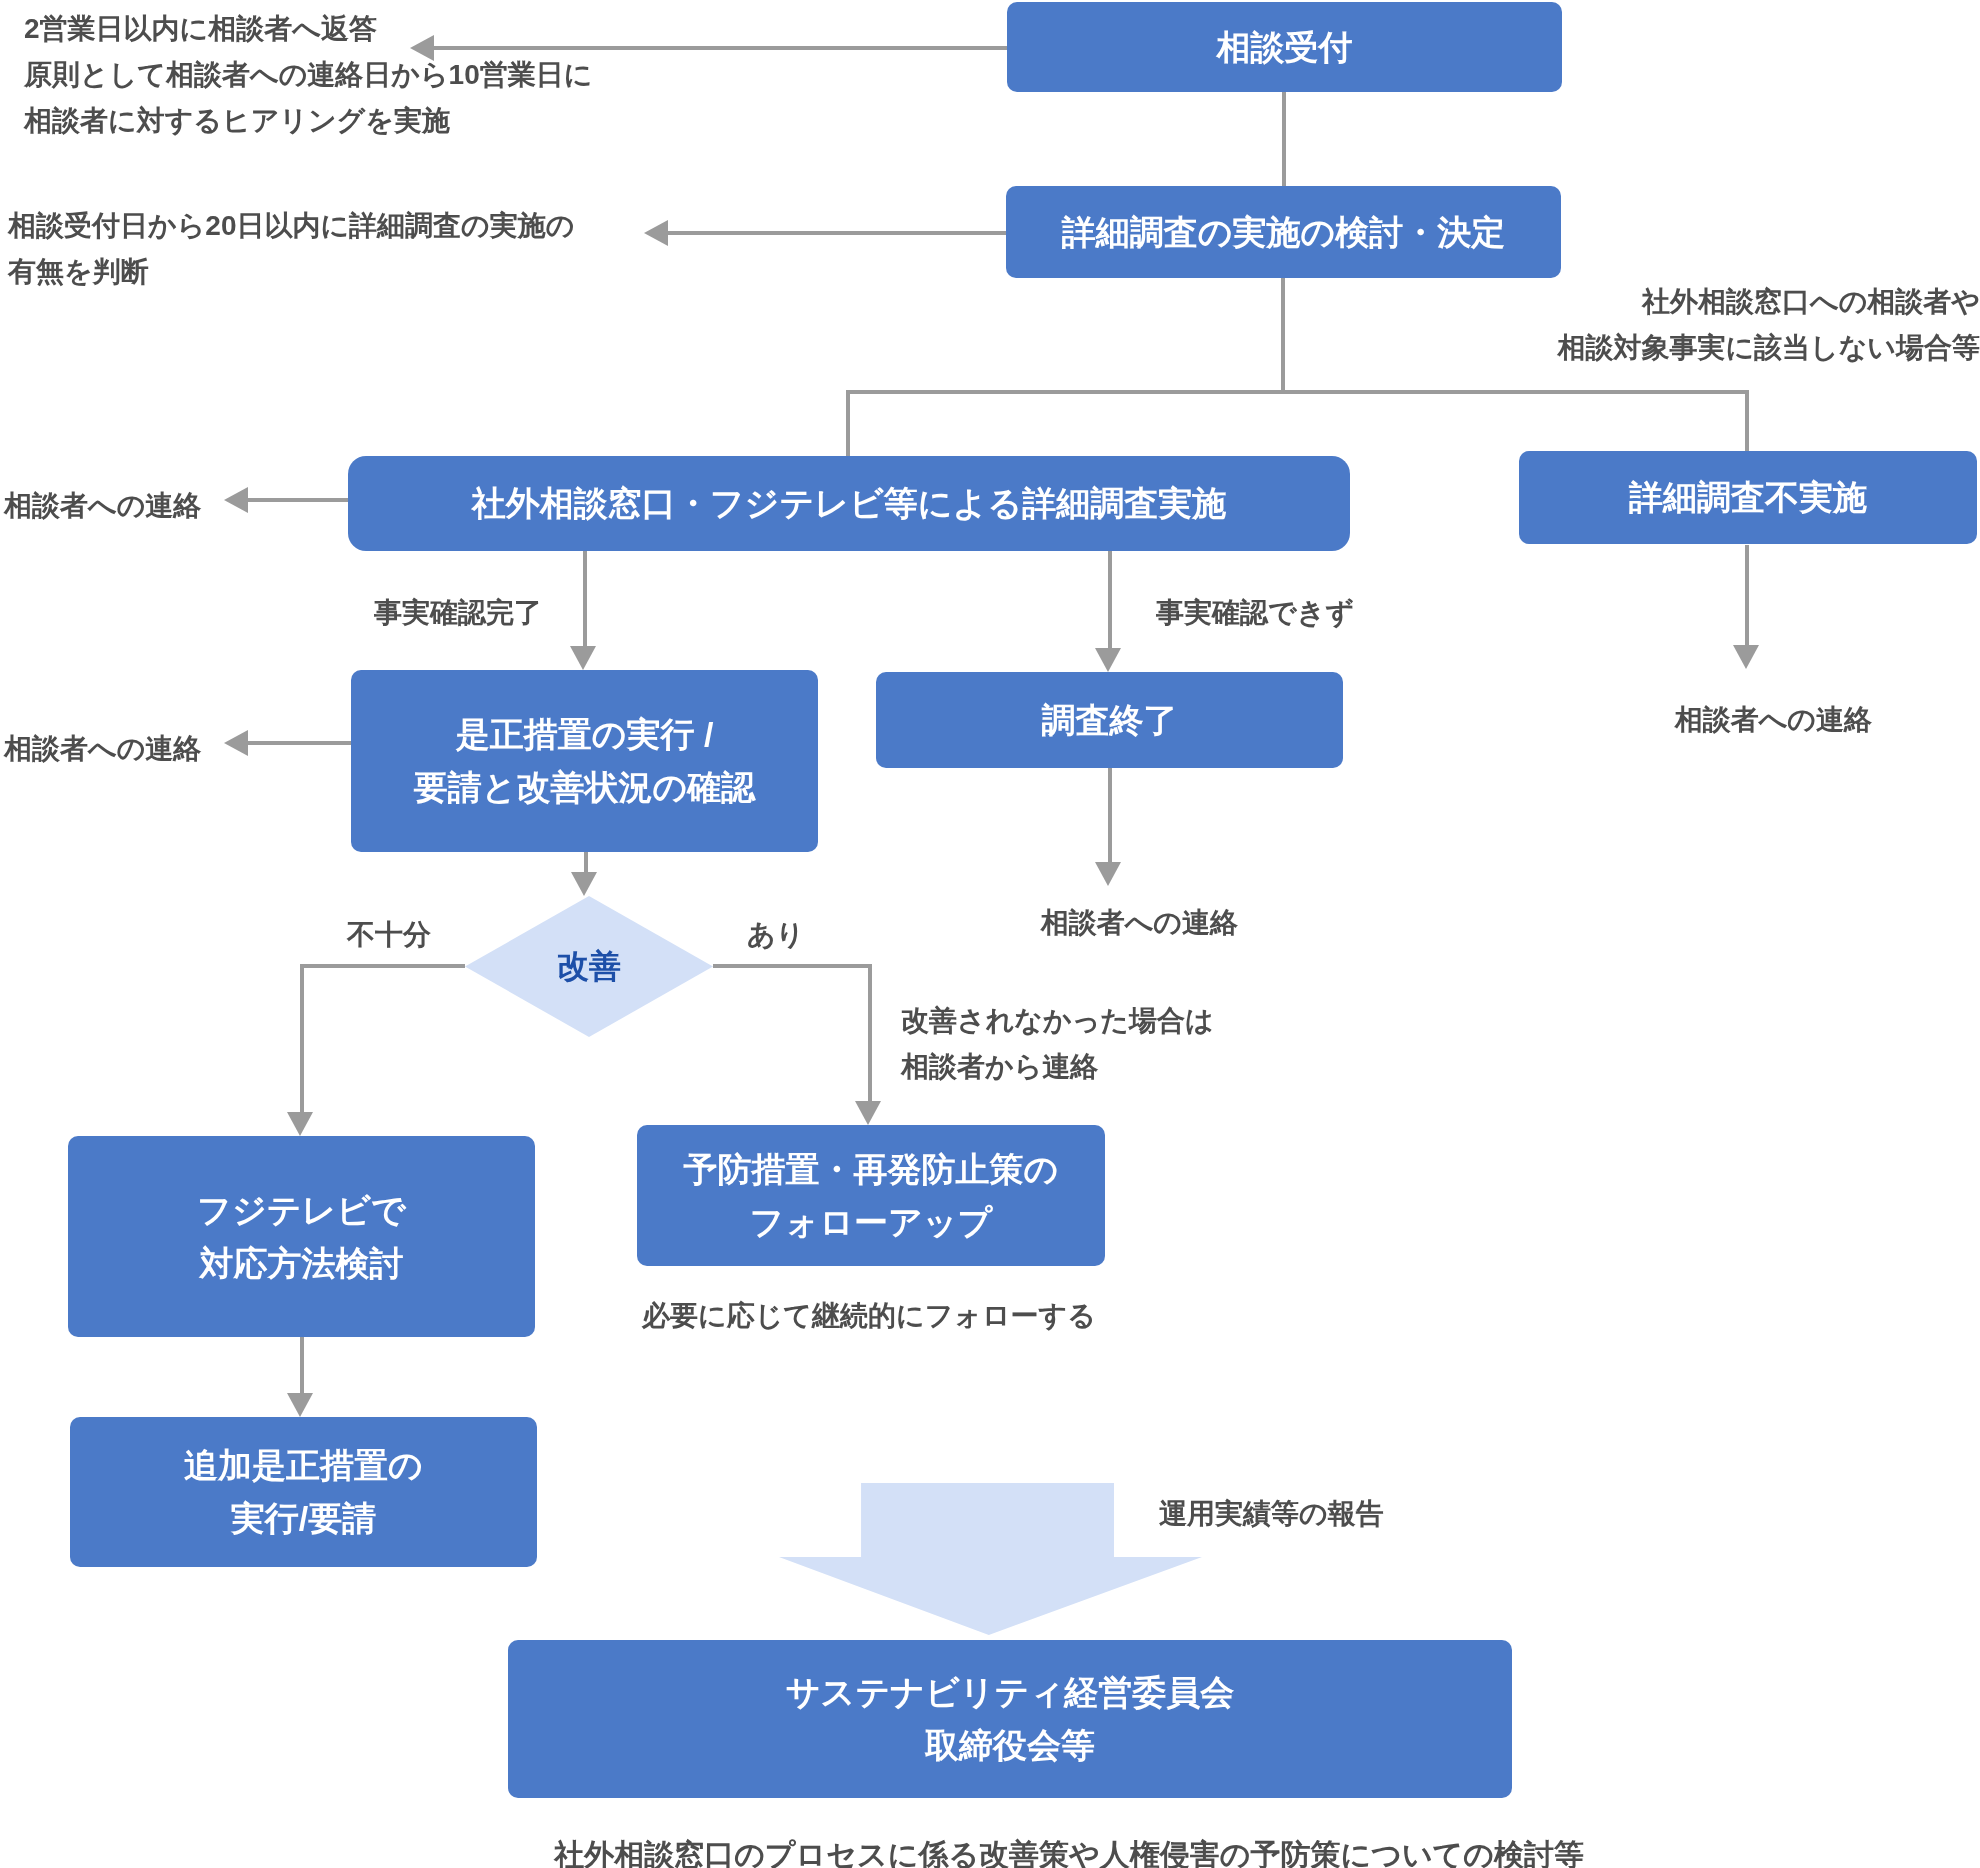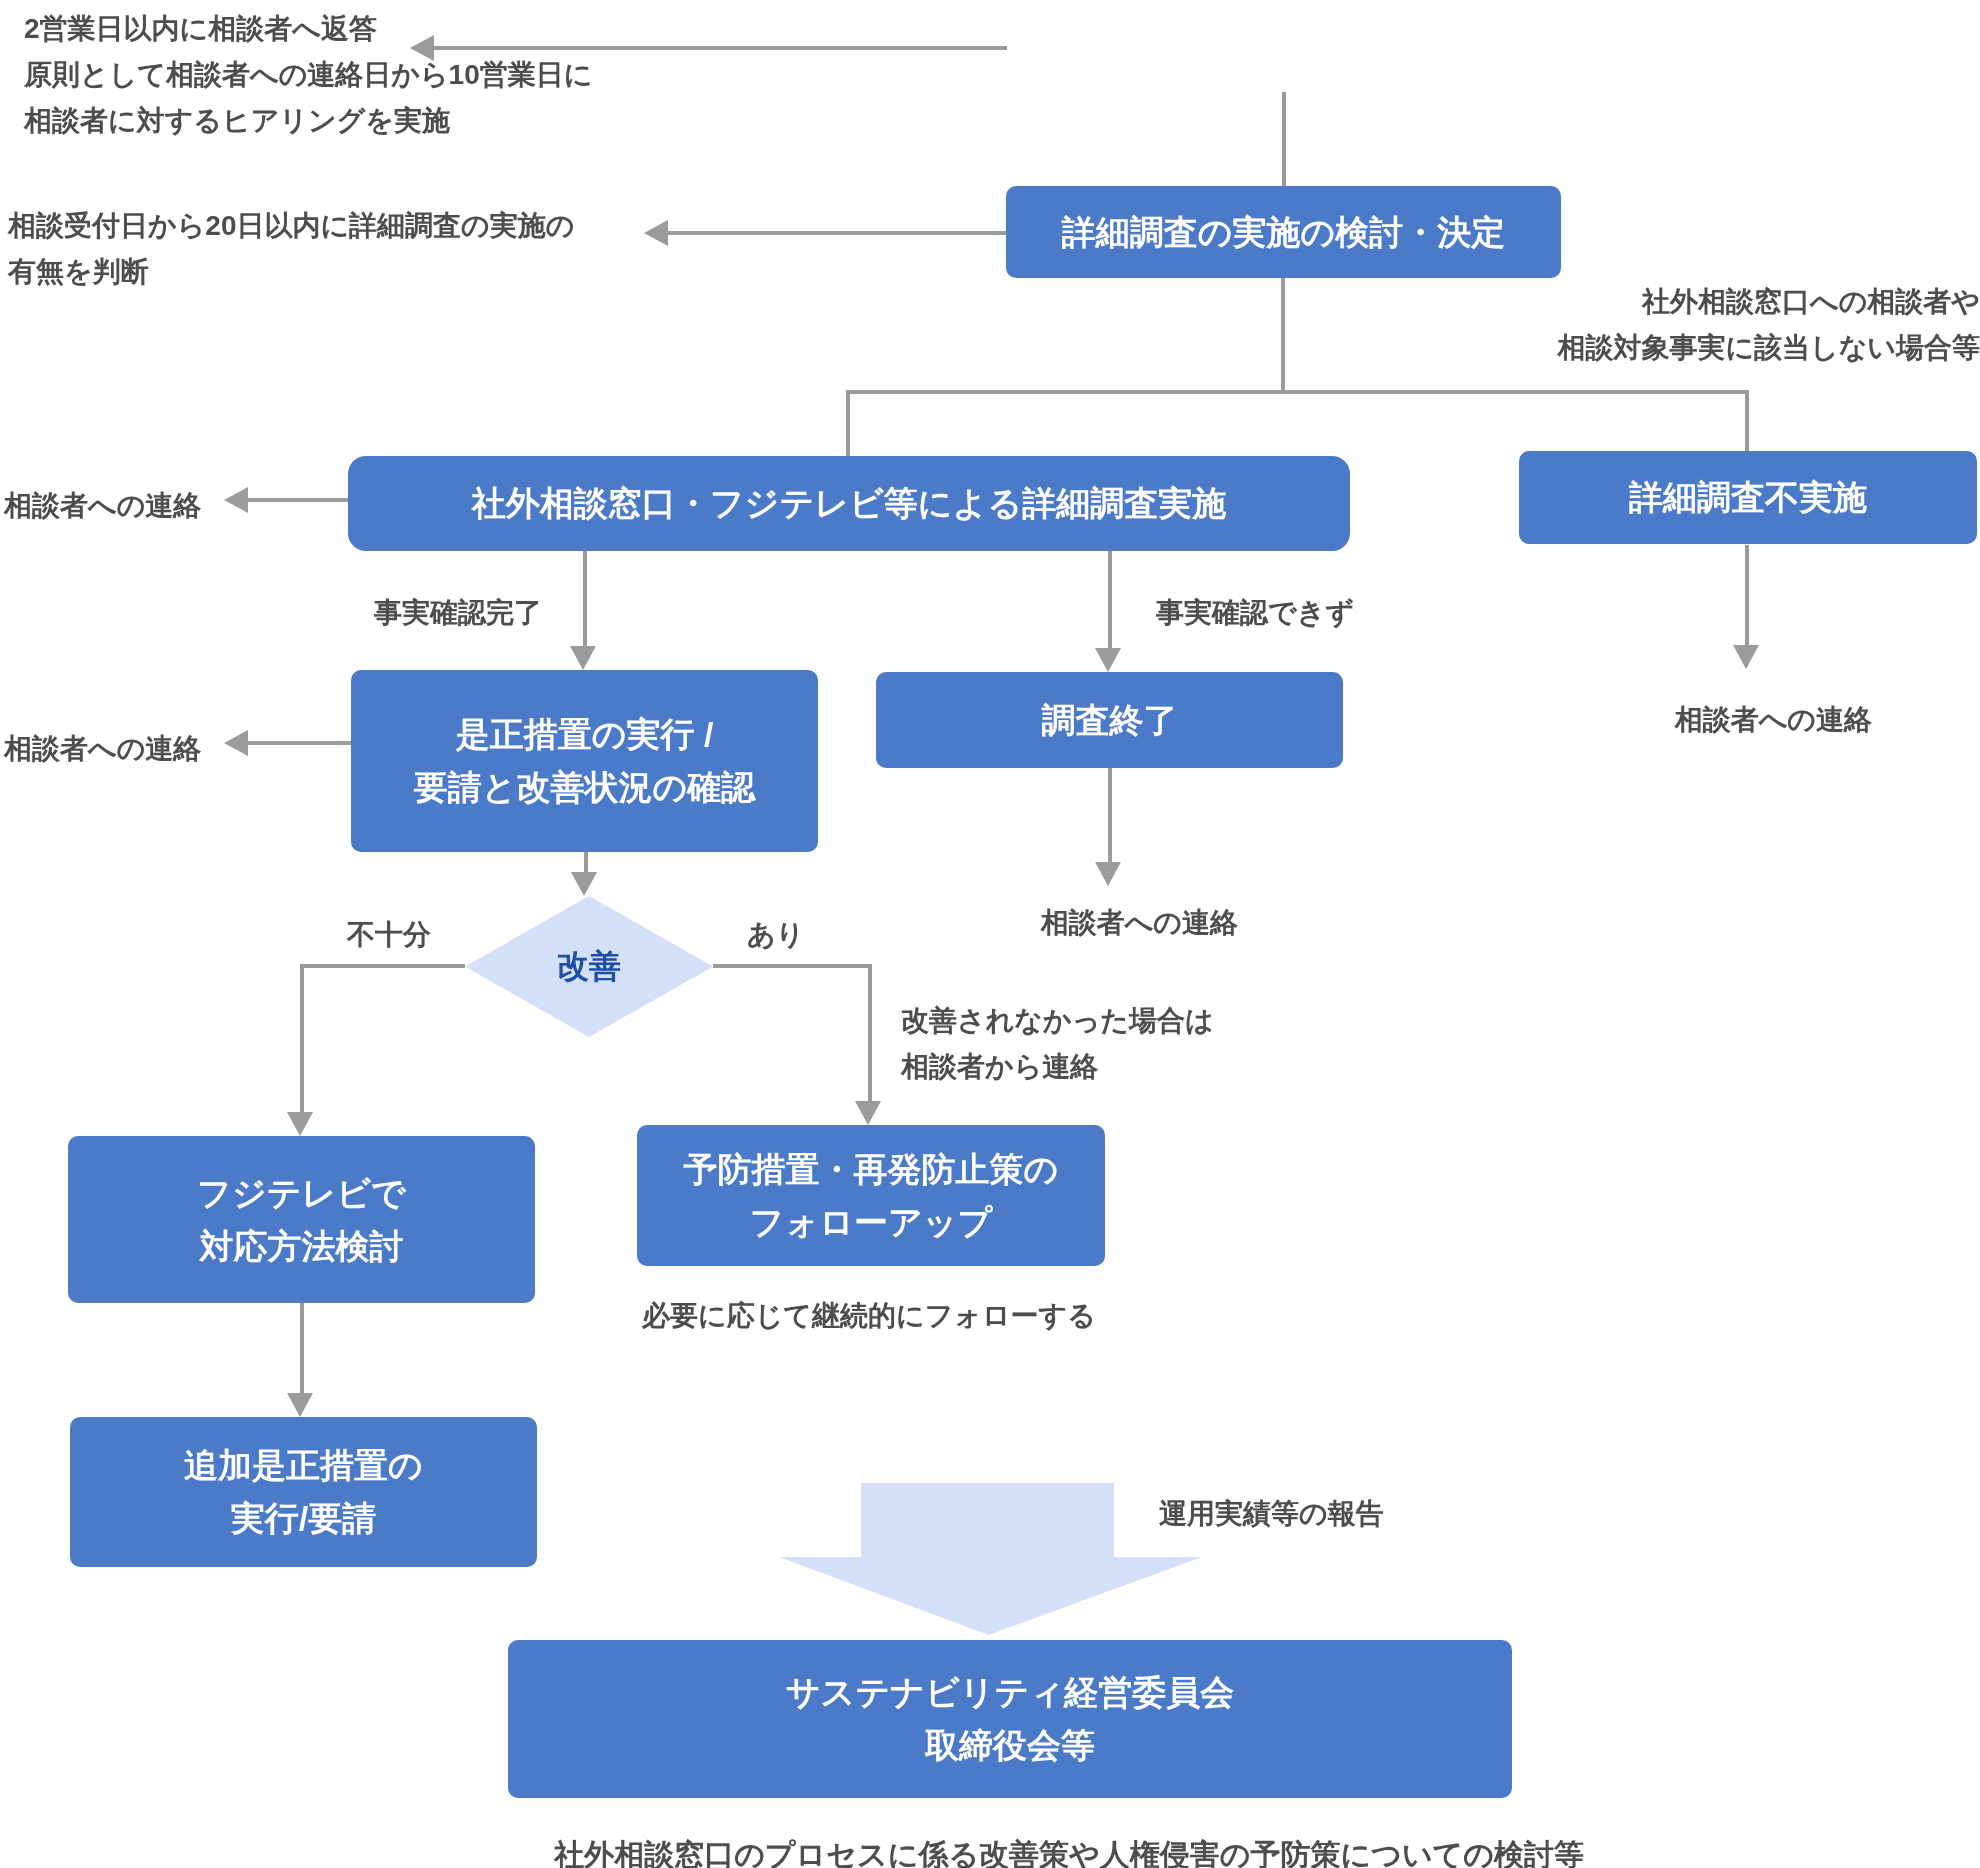--- a/index.html
+++ b/index.html
@@ -91,27 +91,28 @@
 
   <div class="line" style="left:713px;top:964px;width:157px;height:4px;"></div>
   <div class="line" style="left:868px;top:964px;width:4px;height:137px;"></div>
   <div class="ah-down" style="left:855px;top:1101px;"></div>
 
   <div class="line" style="left:300px;top:1303px;width:4px;height:90px;"></div>
   <div class="ah-down" style="left:287px;top:1393px;"></div>
 
   <div class="block-arrow"></div>
 
+  <div class="node" style="left:1007px;top:2px;width:555px;height:90px;">相談受付</div>
   <div class="node" style="left:1006px;top:186px;width:555px;height:92px;">詳細調査の実施の検討・決定</div>
   <div class="node" style="left:348px;top:456px;width:1002px;height:95px;border-radius:18px;">社外相談窓口・フジテレビ等による詳細調査実施</div>
   <div class="node" style="left:1519px;top:451px;width:458px;height:93px;">詳細調査不実施</div>
   <div class="node" style="left:351px;top:670px;width:467px;height:182px;">是正措置の実行 /
 要請と改善状況の確認</div>
   <div class="node" style="left:876px;top:672px;width:467px;height:96px;">調査終了</div>
-  <div class="node" style="left:68px;top:1136px;width:467px;height:167px;">フジテレビで
+  <div class="node" style="left:68px;top:1136px;width:467px;height:201px;">フジテレビで
 対応方法検討</div>
   <div class="node" style="left:637px;top:1125px;width:468px;height:141px;">予防措置・再発防止策の
 フォローアップ</div>
   <div class="node" style="left:70px;top:1417px;width:467px;height:150px;">追加是正措置の
 実行/要請</div>
   <div class="node" style="left:508px;top:1640px;width:1004px;height:158px;">サステナビリティ経営委員会
 取締役会等</div>
 
   <div class="diamond">
     <span class="diamond-label">改善</span>

